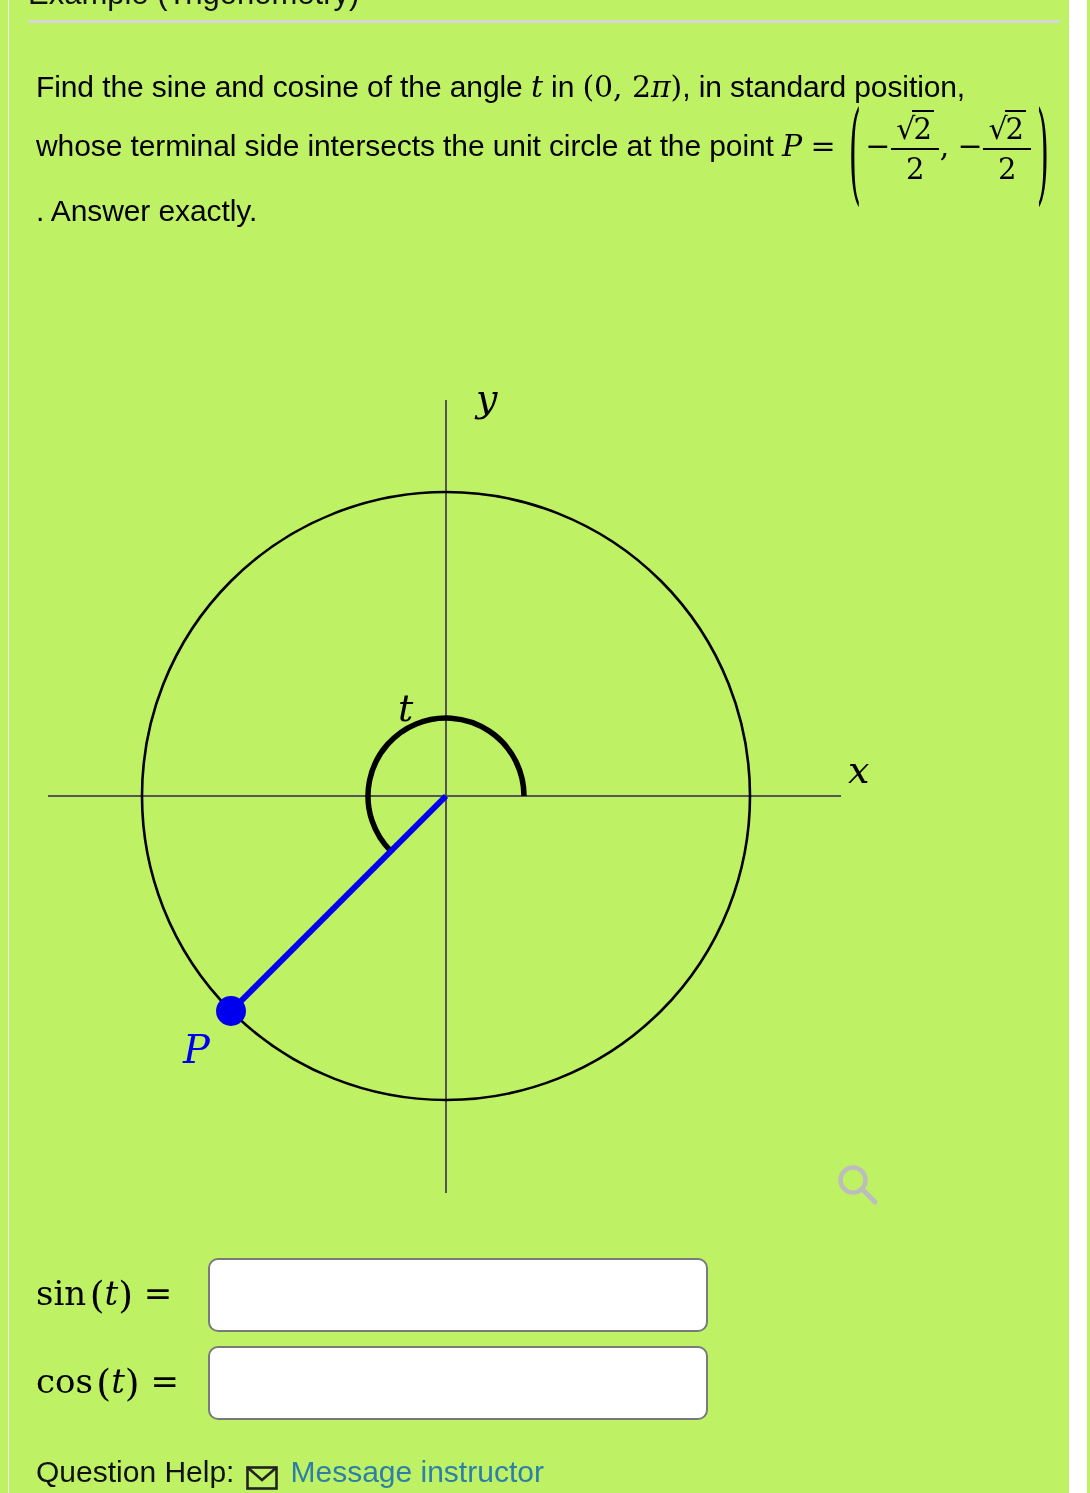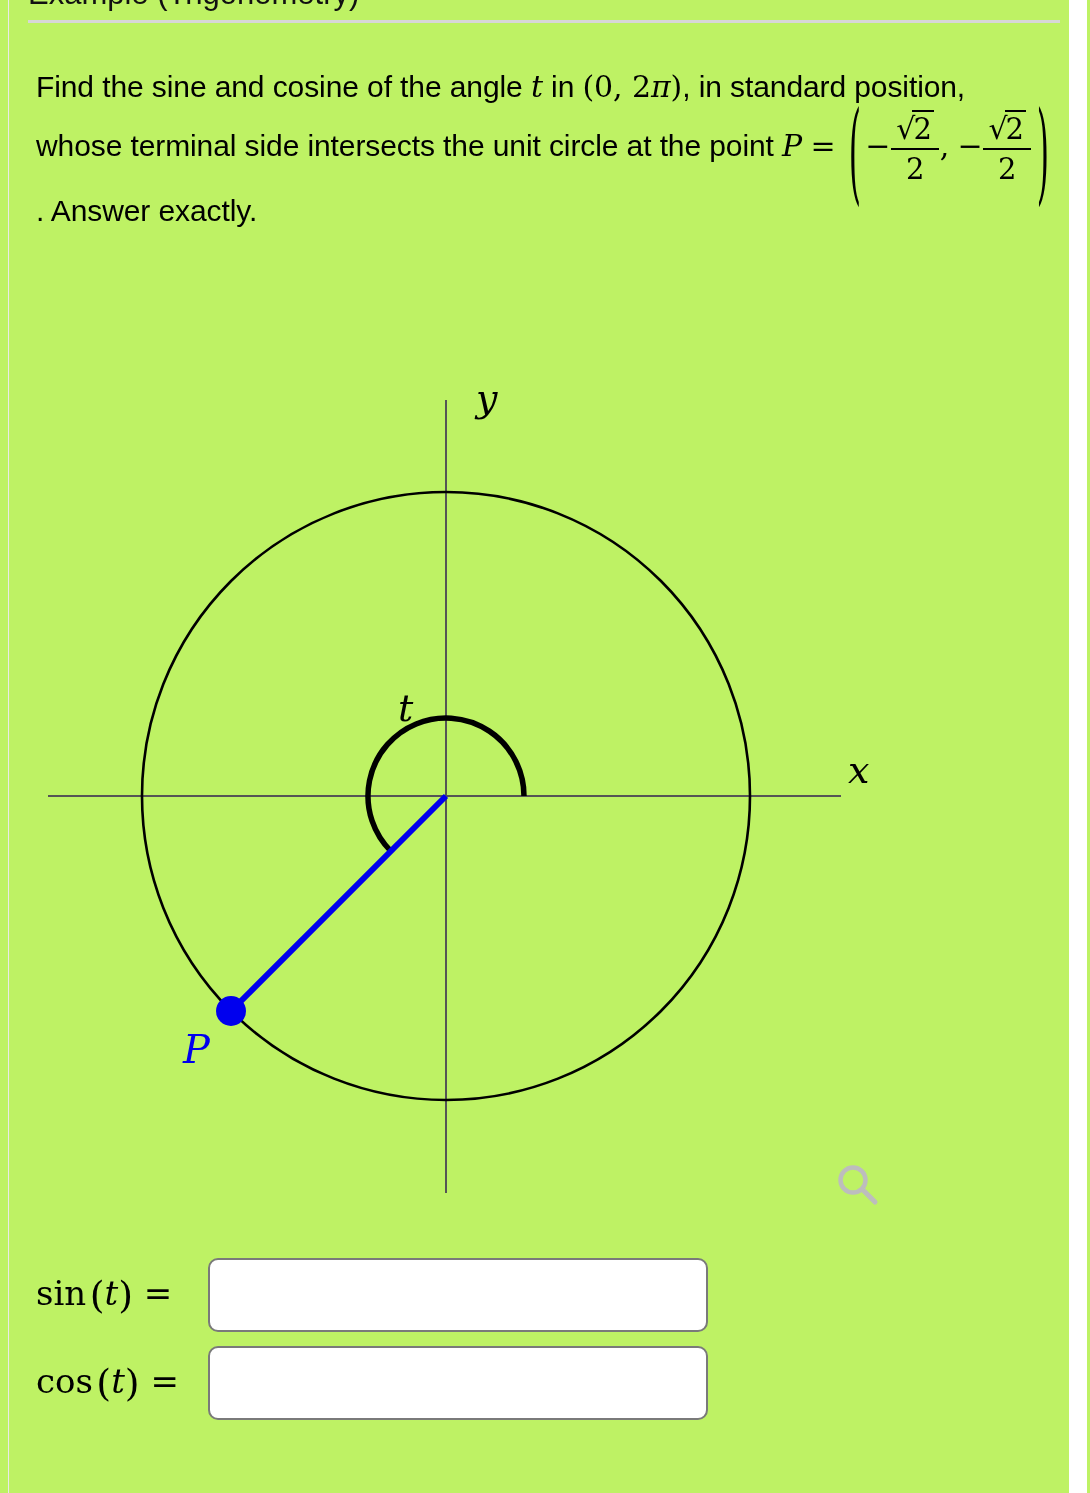--- a/index.html
+++ b/index.html
@@ -273,18 +273,28 @@
   <div class="answer-row" id="row-cos">
     <span class="answer-label"><span class="fn">cos</span> <span class="par">(</span><span class="var">t</span><span class="par">)</span>&nbsp;<span class="fn">=</span></span>
     <input class="answer-input" type="text" value="" style="">
   </div>
 
   <div class="answer-row" id="row-sin">
     <span class="answer-label"><span class="fn">sin</span> <span class="par">(</span><span class="var">t</span><span class="par">)</span>&nbsp;<span class="fn">=</span></span>
     <input class="answer-input" type="text" value="" style="">
   </div>
 
+  <div id="question-help">
+    <span class="qh-label">Question Help:</span>
+    <span id="envelope-icon">
+      <svg width="32" height="24" viewBox="0 0 32 24" xmlns="http://www.w3.org/2000/svg">
+        <rect x="1.5" y="1.5" width="29" height="21" fill="none" stroke="#222222" stroke-width="2.6"></rect>
+        <path d="M 1.5 1.5 L 16 14 L 30.5 1.5" fill="none" stroke="#222222" stroke-width="2.6"></path>
+      </svg>
+    </span>
+    <a class="qh-link" href="#">Message instructor</a>
+  </div>
 
   <div id="scrollbar-track">
     
   </div>
 
 </div>
 
 </body></html>

